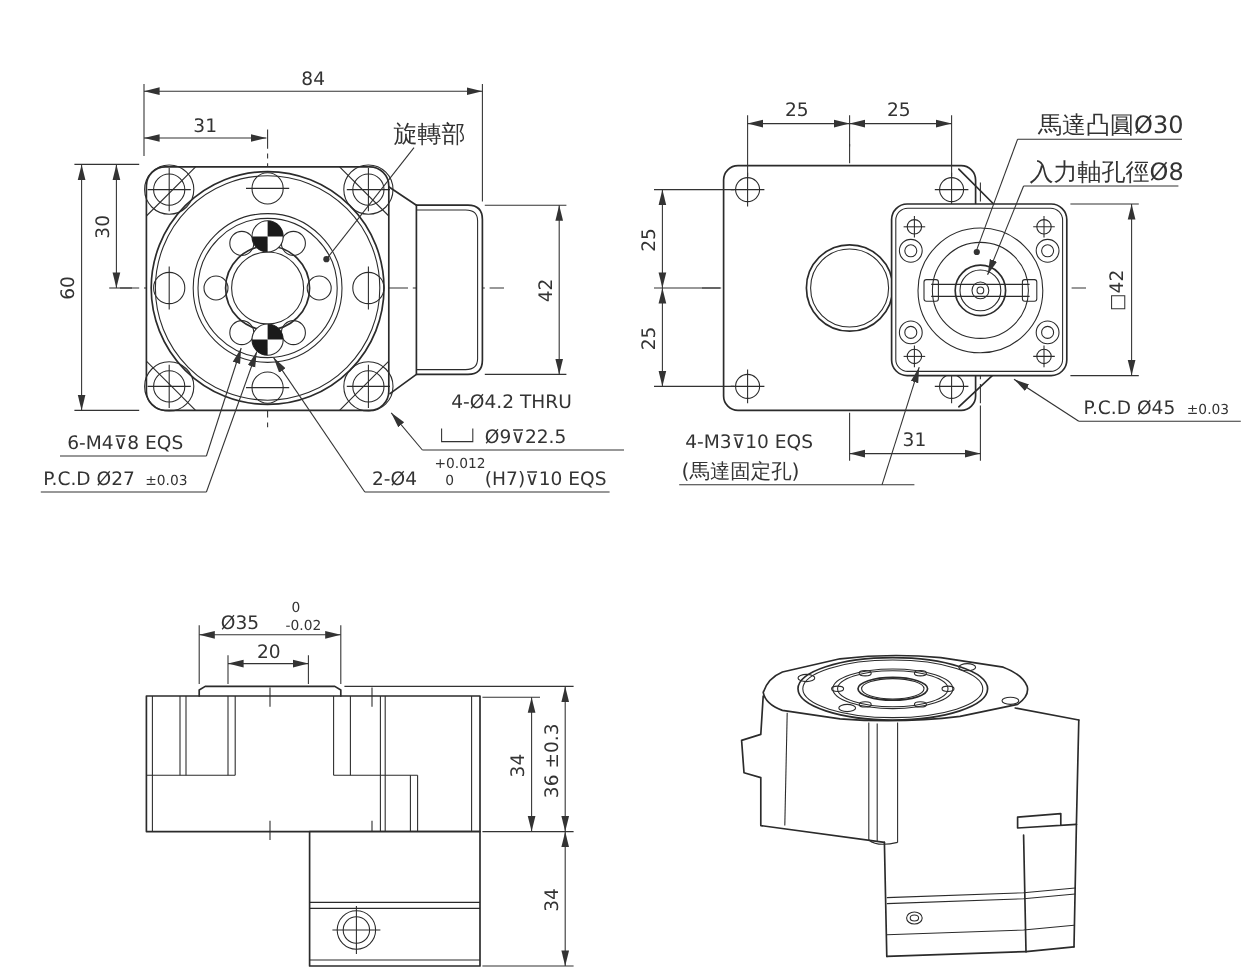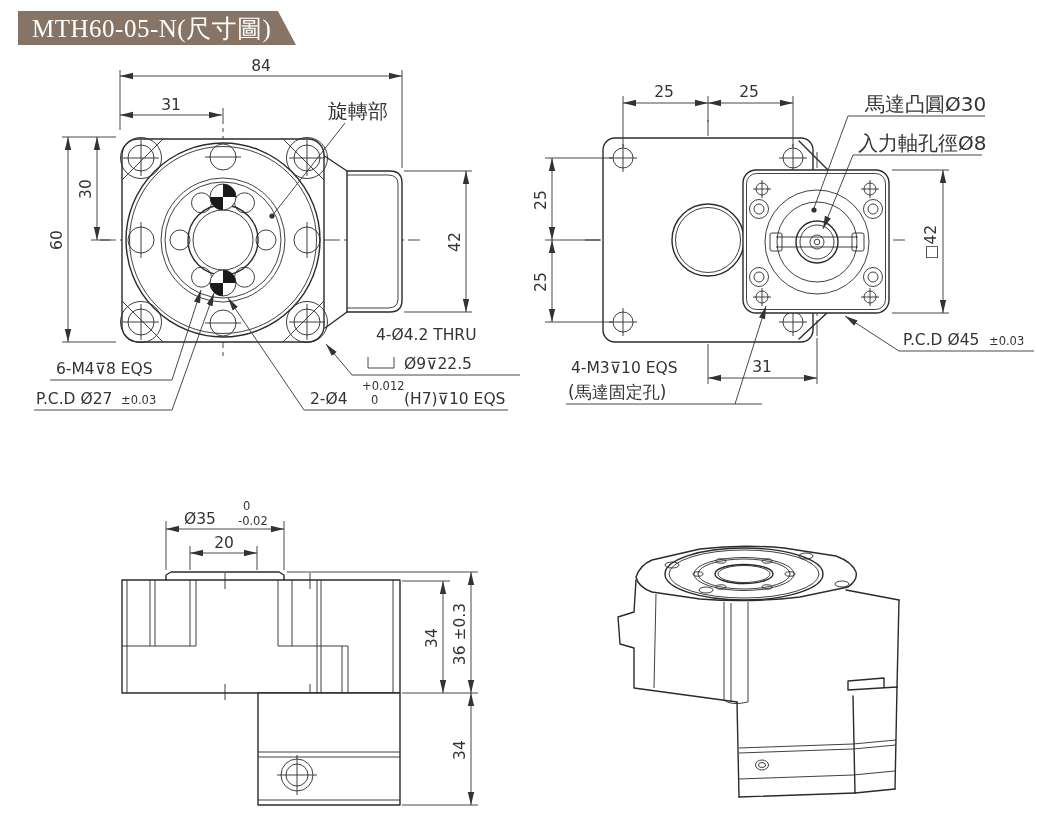--- a/index.html
+++ b/index.html
@@ -29,23 +29,20 @@
   .sm{font-size:11.5px;}
   .c{font-size:20px;}
   .c2{font-size:17px;}
   .mid{text-anchor:middle;}
 </style>
 </head>
 <body>
 
 <div class="sheet">
 
-  <div class="banner">
-    <span>MTH60-05-N(尺寸圖)</span>
-  </div>
 
   <svg width="1037" height="816" viewBox="0 0 1037 816">
     <defs>
       <marker id="ar" viewBox="0 -4 14 8" refX="13" refY="0" markerWidth="14" markerHeight="8" orient="auto-start-reverse" markerUnits="userSpaceOnUse">
         <path d="M0,-3.2 L13,0 L0,3.2 Z" fill="#333"></path>
       </marker>
     </defs>
 
     <g>
 

